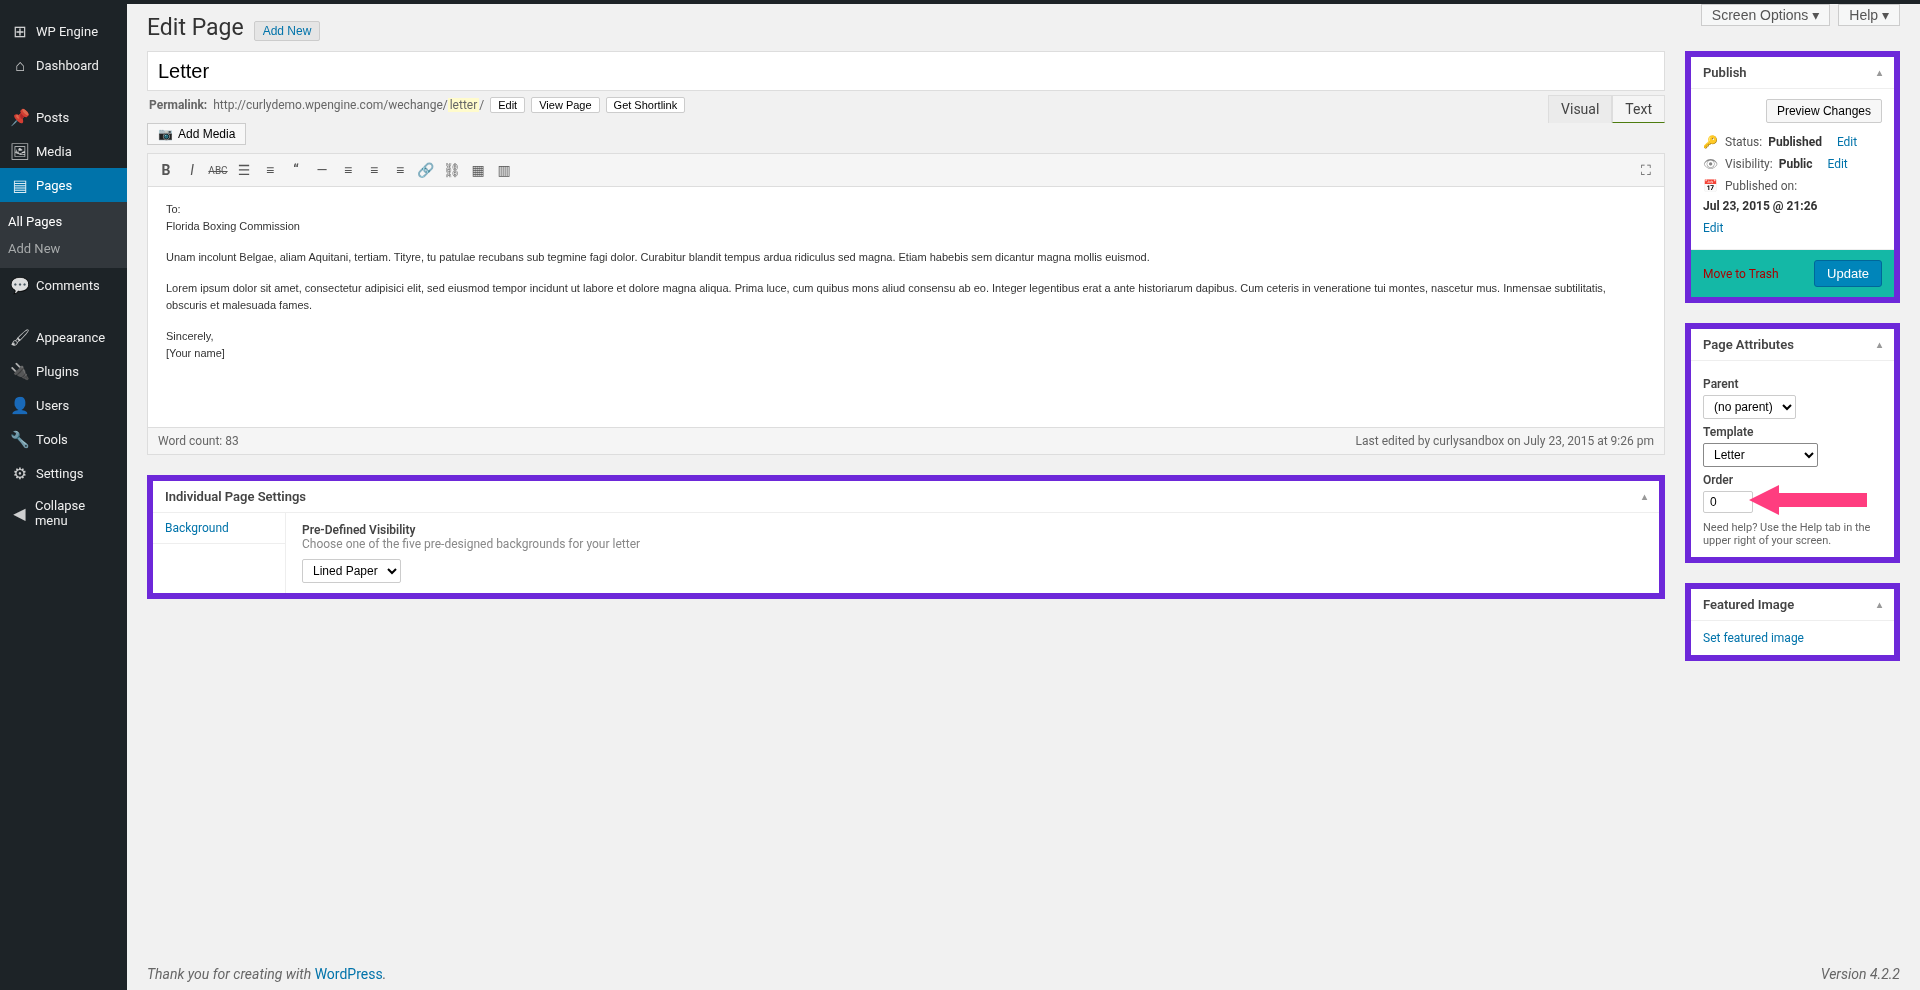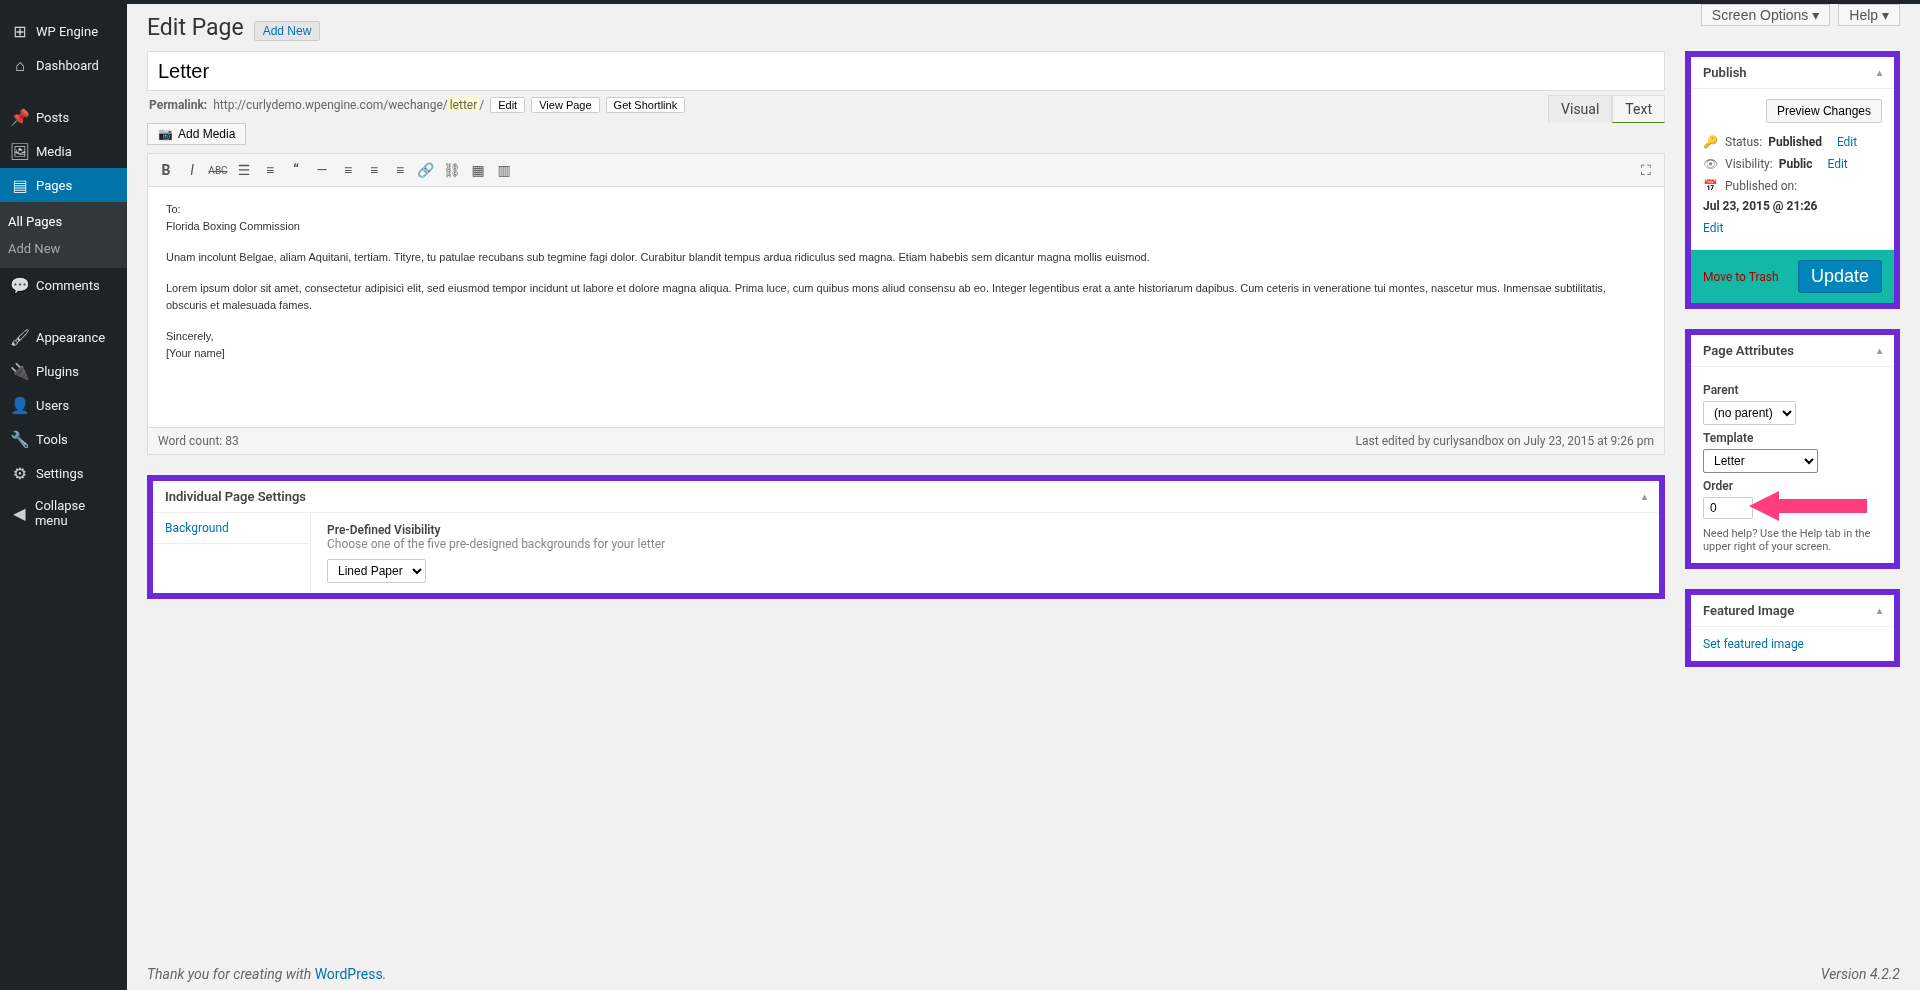--- a/index.html
+++ b/index.html
@@ -48,35 +48,35 @@
 .editor-body { padding: 14px 18px; min-height: 240px; font-family: Liberation Sans, sans-serif; font-size: 11px; line-height: 1.55; color: #333; }
 .editor-body p { margin-bottom: 14px; }
 .ed-foot { border-top: 1px solid #ddd; background: #f5f5f5; padding: 6px 10px; display: flex; justify-content: space-between; font-size: 12px; color: #666; }
 
 .panel { background: #fff; border: 6px solid #6d28d9; margin-top: 20px; }
 .panel-h { padding: 8px 12px; border-bottom: 1px solid #eee; font-weight: 600; font-size: 13px; display: flex; justify-content: space-between; align-items: center; cursor: pointer; }
 .panel-h .tri { color: #999; font-size: 10px; }
 .panel-b { padding: 10px 12px; font-size: 12px; }
 
 .ips-body { display: flex; }
-.ips-tabs { width: 158px; border-right: 1px solid #eee; }
+.ips-tabs { width: 133px; border-right: 1px solid #eee; }
 .ips-tab { padding: 8px 12px; color: #0073aa; border-bottom: 1px solid #eee; cursor: pointer; font-size: 12px; }
 .ips-cont { flex: 1; padding: 10px 16px; }
 .ips-cont .fld-lab { font-weight: 600; font-size: 12px; color: #444; }
 .ips-cont .fld-desc { font-size: 12px; color: #888; margin-bottom: 8px; }
 
 select, .order-in { border: 1px solid #ccc; background: #fff; padding: 3px 6px; font-size: 12px; border-radius: 2px; }
 .sel-strong { border: 1px solid #888; }
 .order-in { width: 50px; }
 
 .pubrow { display: flex; align-items: center; gap: 6px; padding: 4px 0; font-size: 12px; color: #555; }
 .pubrow .icn { width: 16px; color: #888; }
 .pubrow b { color: #333; }
 .trash { color: #a00; cursor: pointer; }
-.update { background: #0085ba; color: #fff; border: 1px solid #006799; padding: 5px 12px; font-size: 18px; border-radius: 3px; cursor: pointer; }
+.update { background: #0085ba; color: #fff; border: 1px solid #006799; padding: 5px 12px; font-size: 13px; border-radius: 3px; cursor: pointer; }
 .prev-btn { float: right; background: #f7f7f7; border: 1px solid #ccc; padding: 4px 10px; font-size: 12px; cursor: pointer; border-radius: 2px; }
 .pubactions { display: flex; justify-content: space-between; align-items: center; border-top: 1px solid #eee; margin: 10px -12px -10px; padding: 10px 12px; background: #14b8a6; }
 
 .attr-lab { font-weight: 600; margin: 6px 0 4px; font-size: 12px; }
 .help-t { color: #666; font-size: 11px; margin-top: 8px; }
 
 .footer { position: absolute; bottom: 8px; left: 20px; right: 20px; display: flex; justify-content: space-between; font-size: 14px; color: #666; font-style: italic; }
 .footer a { font-style: normal; }
 
 .arrow { position: absolute; width: 120px; height: 34px; z-index: 50; }

